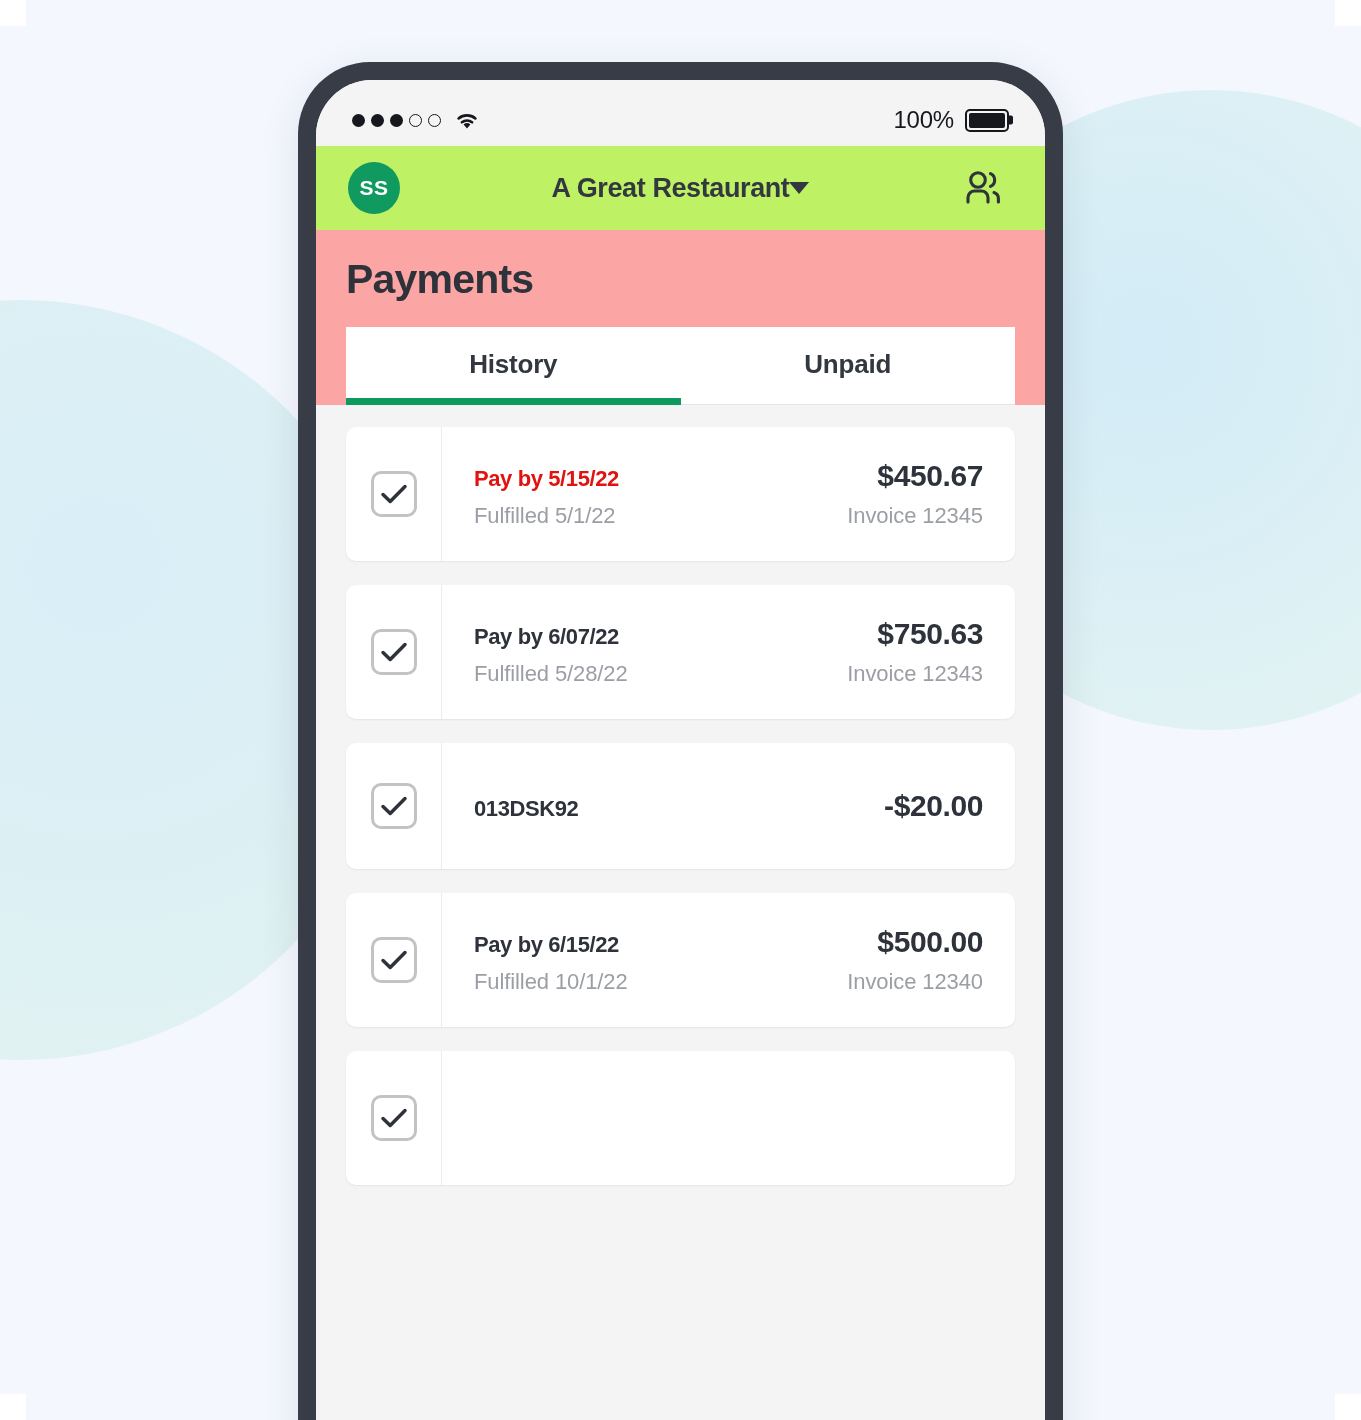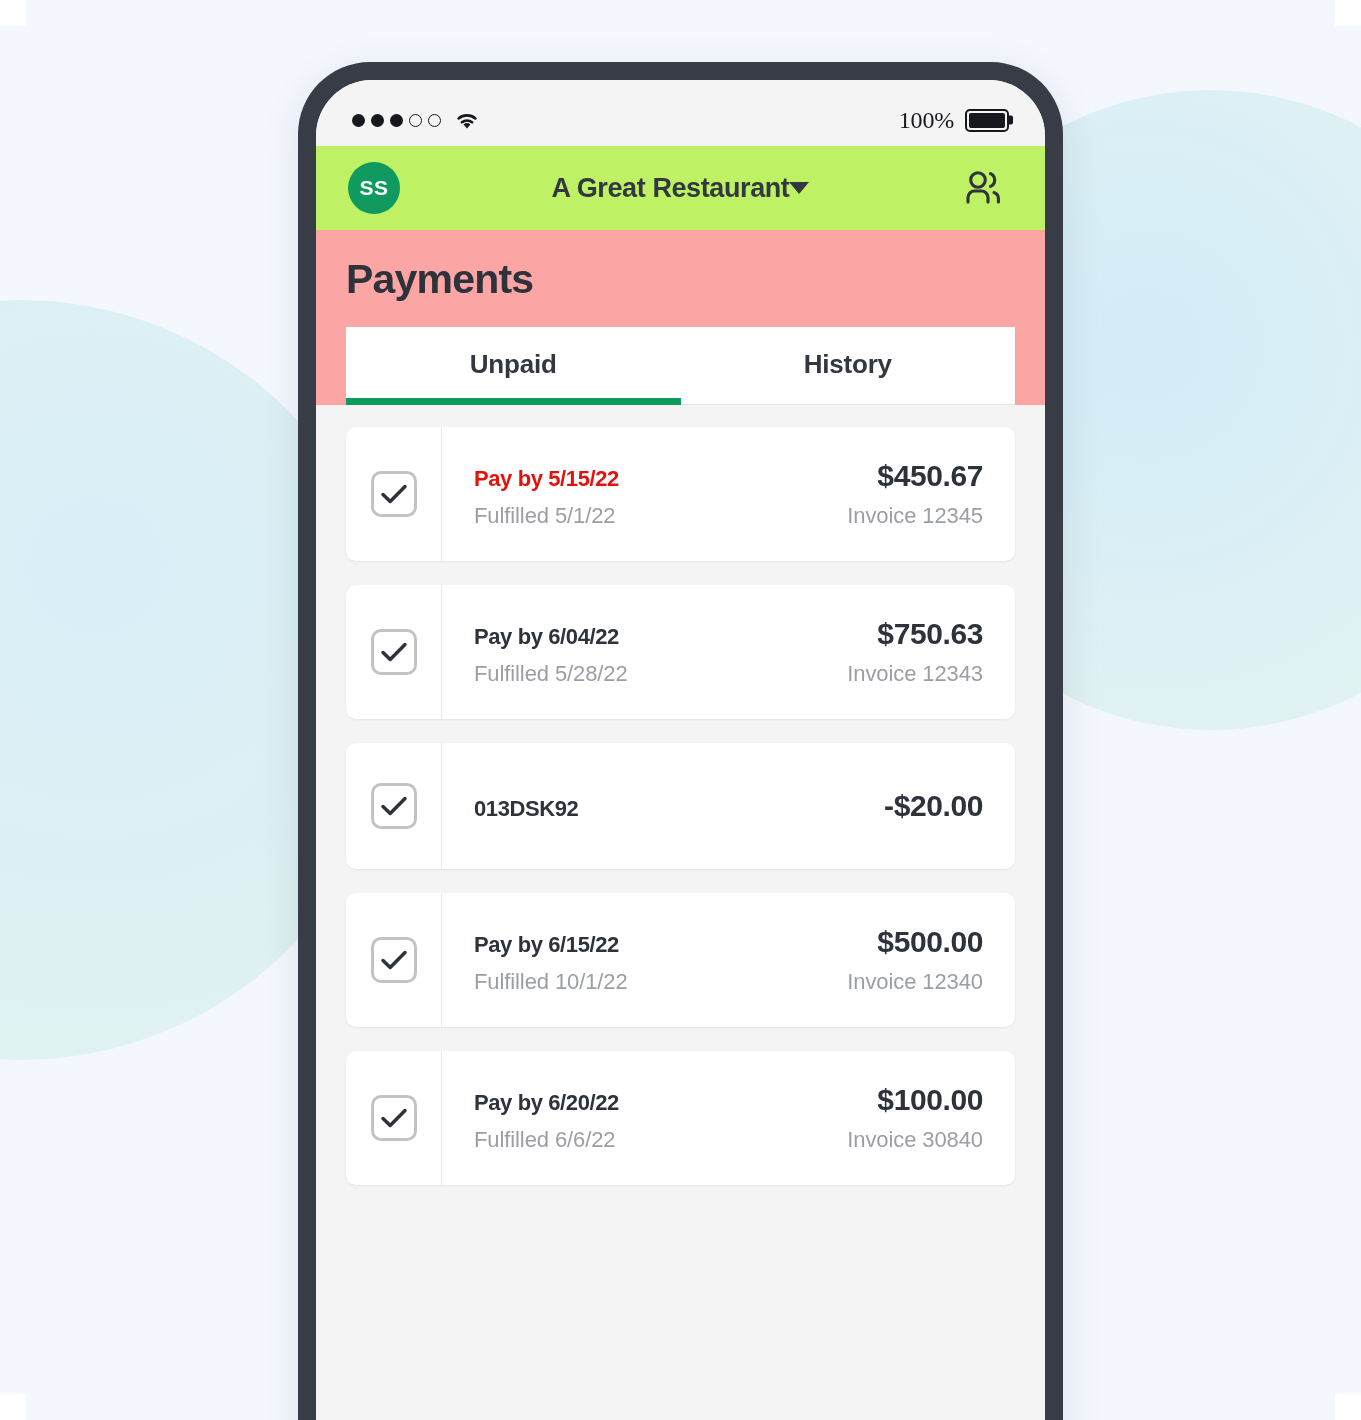--- a/index.html
+++ b/index.html
@@ -107,21 +107,20 @@
     background: transparent;
     border: 1.8px solid #16181d;
   }
   .wifi { width: 28px; height: 21px; display: block; }
   .sb-right { display: flex; align-items: center; gap: 11px; }
   .batt-pct {
     font-size: 24px;
     color: #16181d;
     font-weight: 400;
     letter-spacing: -0.2px;
-    font-family: Liberation Serif, serif;
   }
   .battery {
     width: 44px; height: 23px;
     border: 2.2px solid #16181d;
     border-radius: 5px;
     position: relative;
     padding: 2px;
   }
   .battery::after {
     content: "";
@@ -342,22 +341,22 @@
           <path d="M7 34v-4.4A6.6 6.6 0 0 1 13.6 23h6.8a6.6 6.6 0 0 1 6.6 6.6V34" stroke="#2e323b" stroke-width="3.1" fill="none" stroke-linecap="round"></path>
           <path d="M29.5 5.6a7 7 0 0 1 0 12.8" stroke="#2e323b" stroke-width="3.1" fill="none" stroke-linecap="round"></path>
           <path d="M33 24.5a6.4 6.4 0 0 1 4.4 6.1V34" stroke="#2e323b" stroke-width="3.1" fill="none" stroke-linecap="round"></path>
         </svg>
       </div>
     </div>
 
     <div class="page-head">
       <div class="page-title">Payments</div>
       <div class="tabs">
+        <div class="tab">History</div>
         <div class="tab">Unpaid</div>
-        <div class="tab">History</div>
         <div class="tab-underline"></div>
       </div>
     </div>
 
     <div class="list-area">
 
       <div class="pay-card">
         <div class="cb-cell">
           <div class="checkbox">
             <svg width="28" height="22" viewBox="0 0 28 22">
@@ -380,21 +379,21 @@
       <div class="pay-card">
         <div class="cb-cell">
           <div class="checkbox">
             <svg width="28" height="22" viewBox="0 0 28 22">
               <path d="M3 11.5l7.2 7L25 3.5" stroke="#2e323b" stroke-width="3.5" fill="none" stroke-linecap="round" stroke-linejoin="round"></path>
             </svg>
           </div>
         </div>
         <div class="card-body">
           <div class="row-main">
-            <span class="due-label">Pay by 6/04/22</span>
+            <span class="due-label">Pay by 6/07/22</span>
             <span class="amount">$750.63</span>
           </div>
           <div class="row-sub">
             <span class="fulfilled">Fulfilled 5/28/22</span>
             <span class="invoice">Invoice 12343</span>
           </div>
         </div>
       </div>
 
       <div class="pay-card compact">
@@ -434,30 +433,20 @@
       </div>
 
       <div class="pay-card">
         <div class="cb-cell">
           <div class="checkbox">
             <svg width="28" height="22" viewBox="0 0 28 22">
               <path d="M3 11.5l7.2 7L25 3.5" stroke="#2e323b" stroke-width="3.5" fill="none" stroke-linecap="round" stroke-linejoin="round"></path>
             </svg>
           </div>
         </div>
-        <div class="card-body">
-          <div class="row-main">
-            <span class="due-label">Pay by 6/20/22</span>
-            <span class="amount">$100.00</span>
-          </div>
-          <div class="row-sub">
-            <span class="fulfilled">Fulfilled 6/6/22</span>
-            <span class="invoice">Invoice 30840</span>
-          </div>
-        </div>
       </div>
 
     </div>
 
   </div>
 </div>
 
 <div class="corner-notch cn-tl"></div>
 <div class="corner-notch cn-tr"></div>
 <div class="corner-notch cn-bl"></div>

